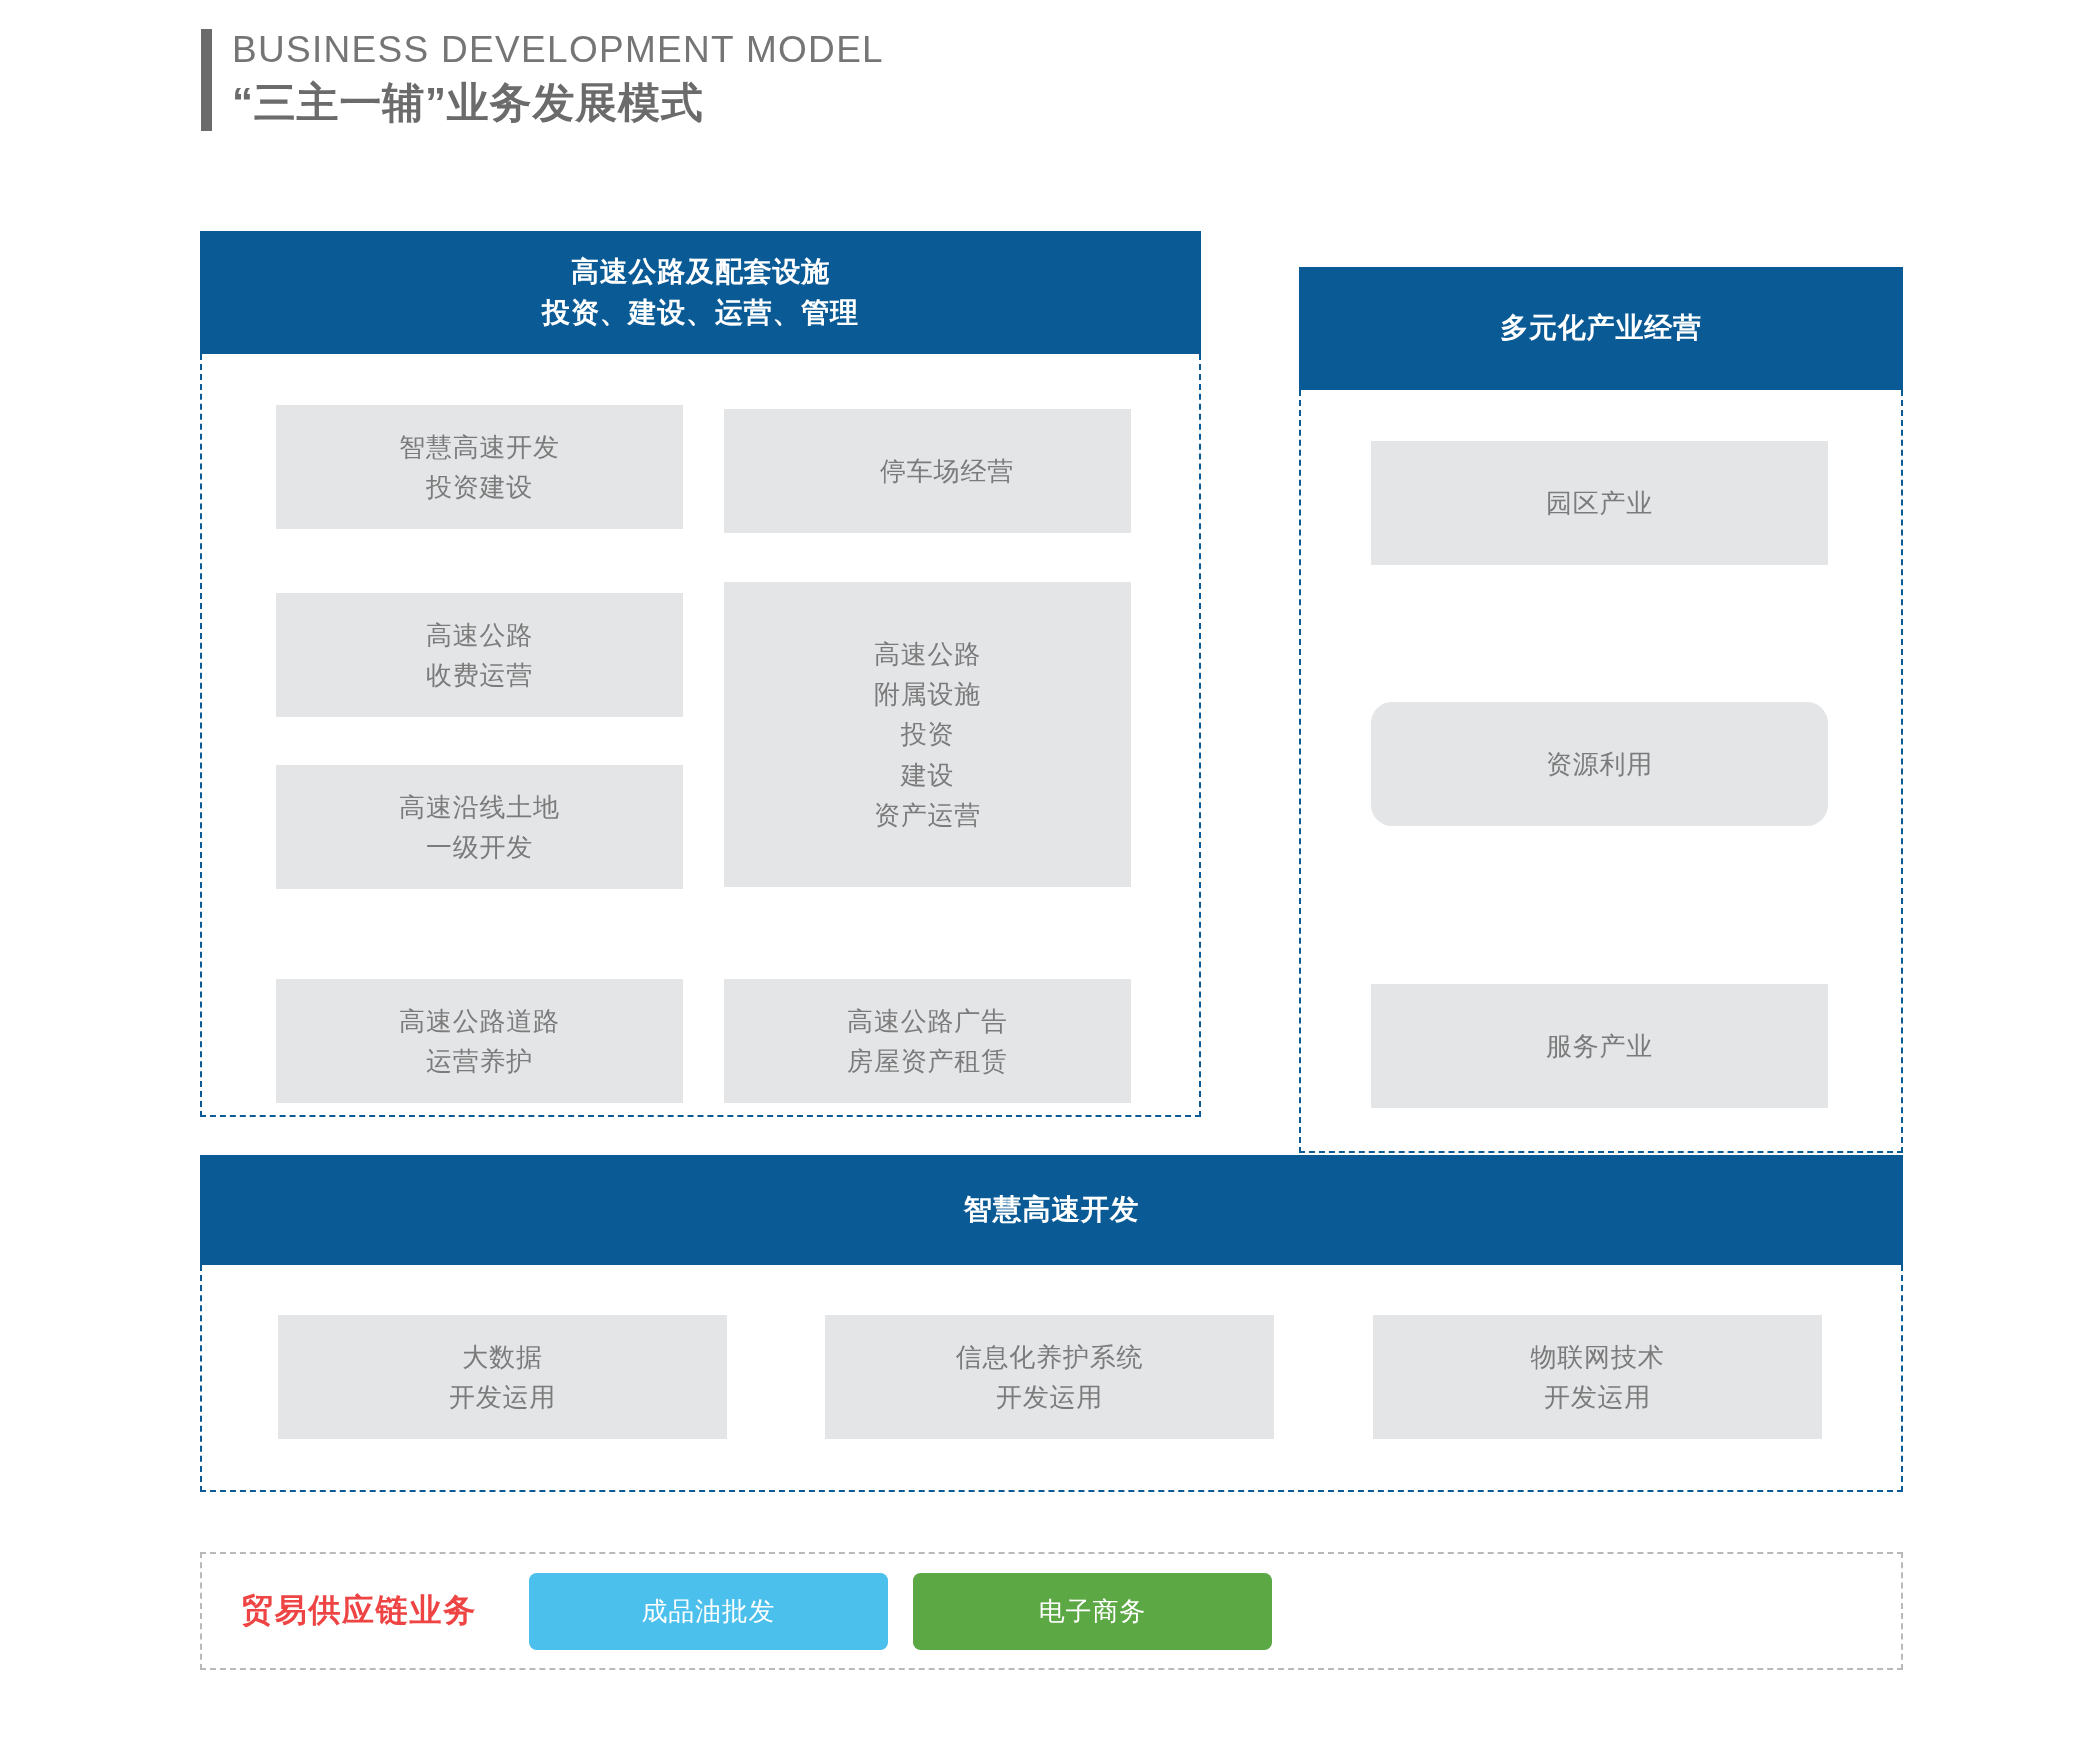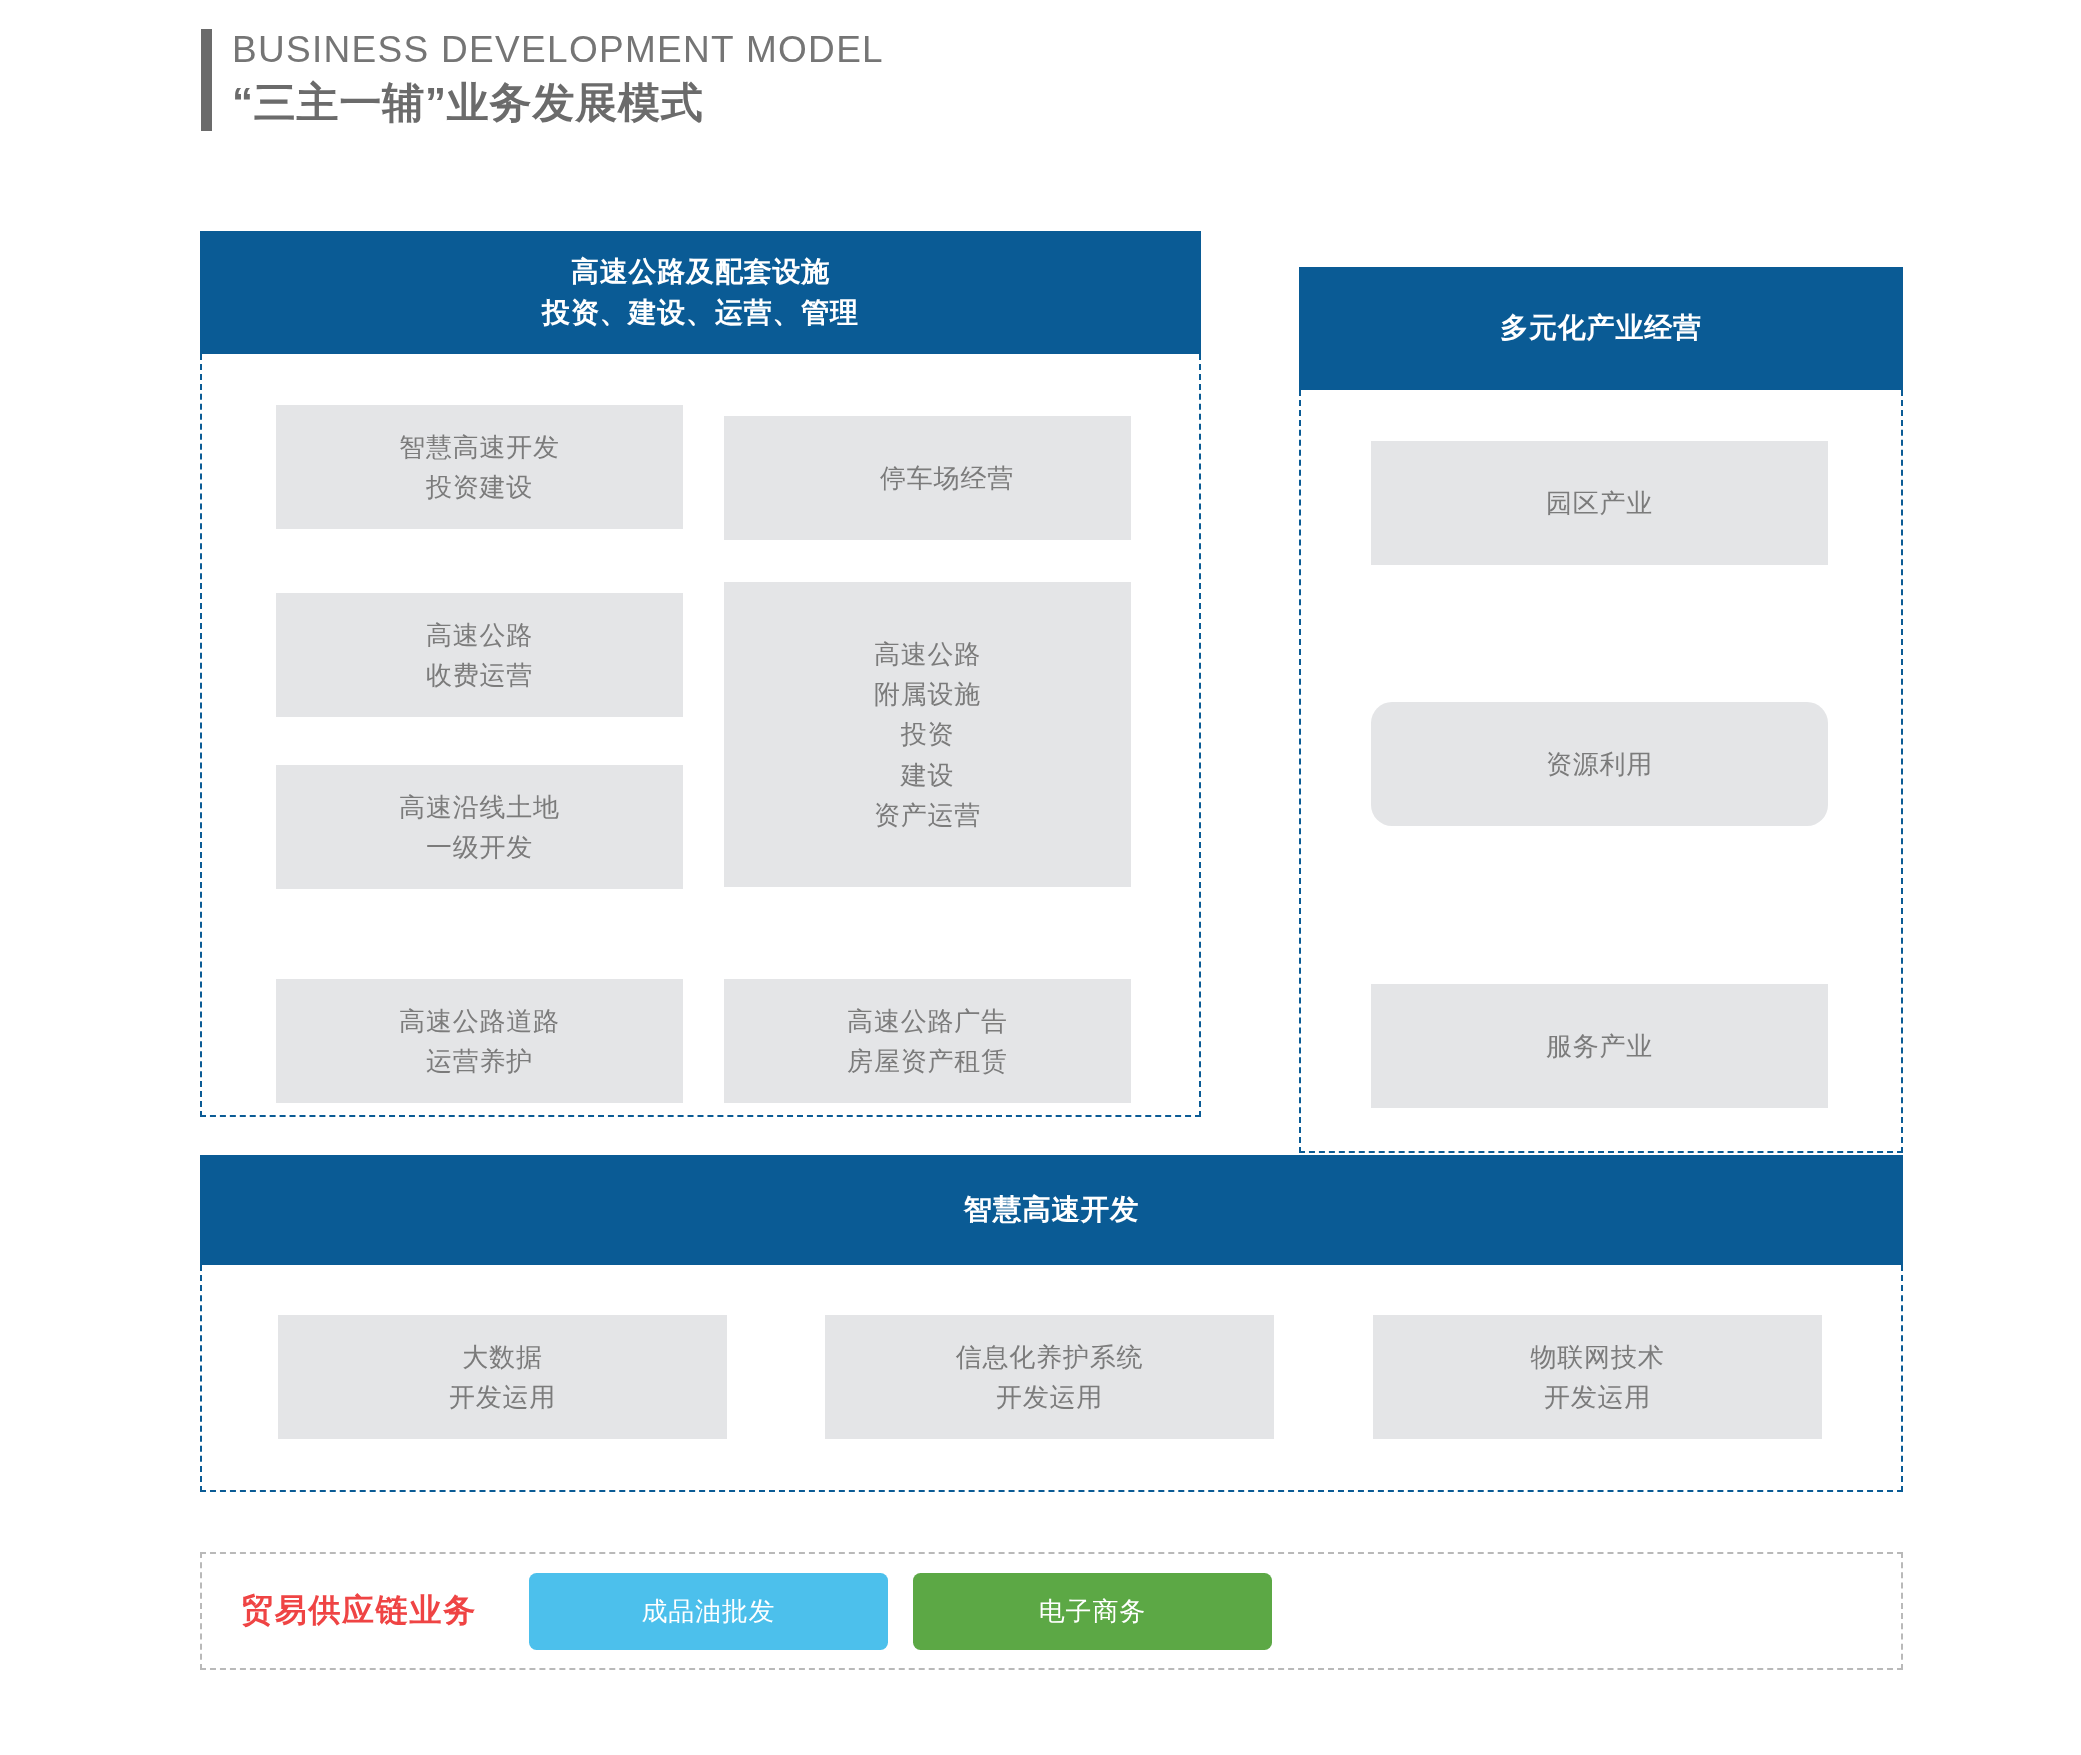--- a/index.html
+++ b/index.html
@@ -100,21 +100,21 @@
     padding: 0;
   }
   .a-col { position: absolute; }
   .a-col-left  { left: 74px;  width: 407px; }
   .a-col-right { left: 522px; width: 407px; }
 
   #a-b1 { top: 51px;  height: 124px; }
   #a-b2 { top: 239px; height: 124px; }
   #a-b3 { top: 411px; height: 124px; }
   #a-b4 { top: 625px; height: 124px; }
-  #a-b5 { top: 62px;  height: 124px; padding-left: 39px; }
+  #a-b5 { top: 55px;  height: 124px; padding-left: 39px; }
   #a-b6 { top: 228px; height: 305px; }
   #a-b7 { top: 625px; height: 124px; }
 
   
   #panel-b {
     position: absolute;
     left: 1299px;
     top: 231px;
     width: 604px;
     margin-top: 36px;

